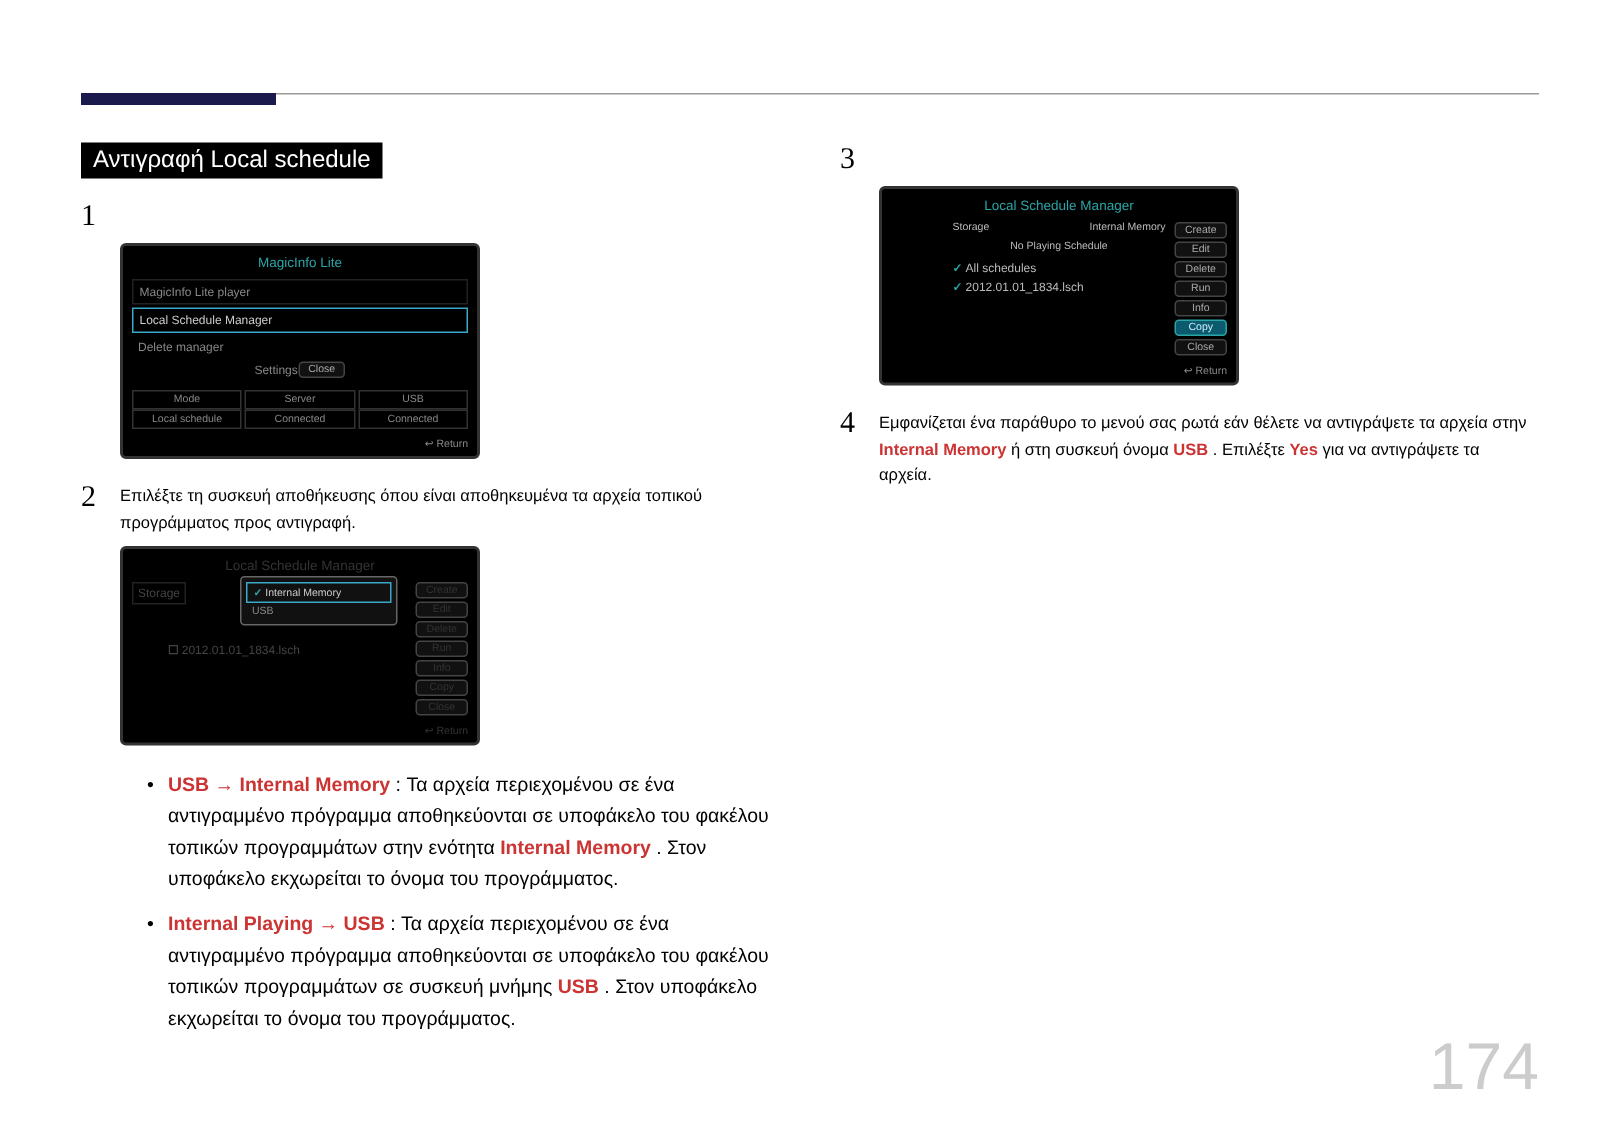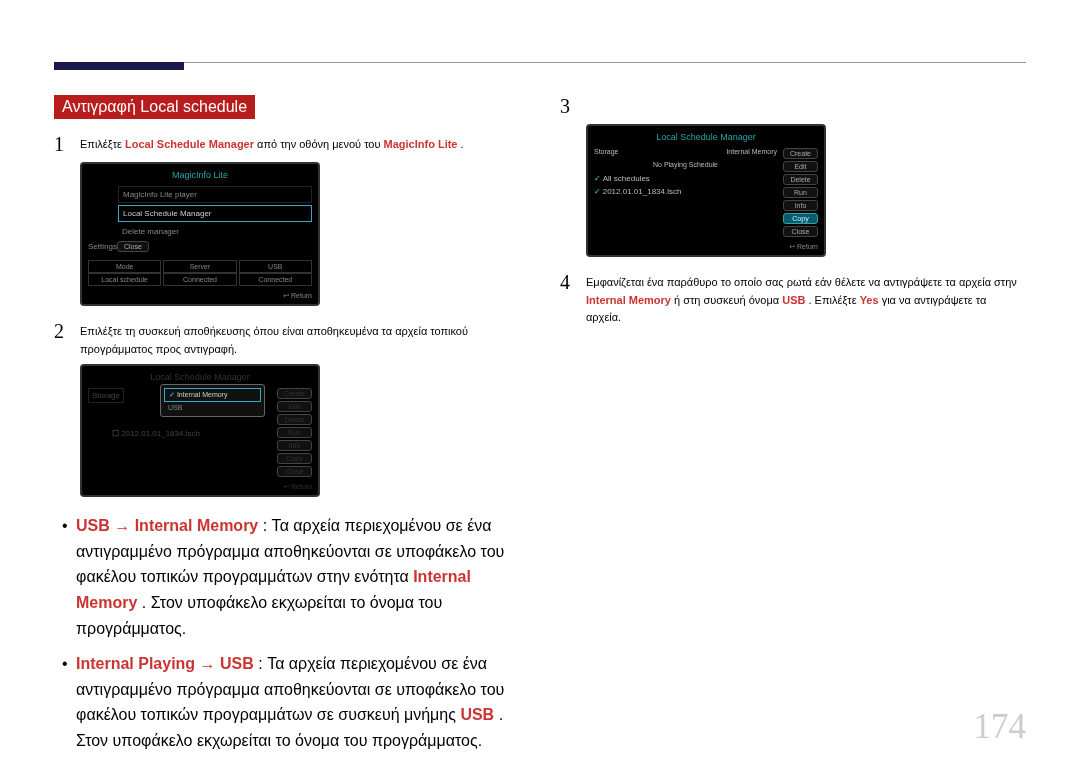--- a/index.html
+++ b/index.html
@@ -19,34 +19,34 @@
   }
   .hdrule-thick {
     position: absolute;
     top: 62px; left: 54px;
     width: 130px; height: 8px;
     background: #1a1a4d;
   }
   .col-left { position:absolute; left:54px; top:95px; width:460px; }
   .col-right { position:absolute; left:560px; top:95px; width:460px; }
   .section-title {
-    background:#b91c1c; color:#fff; font-size:16px; padding:3px 8px; display:inline-block;
+    background:#000000; color:#fff; font-size:16px; padding:3px 8px; display:inline-block;
   }
   .step { margin-top:14px; display:flex; }
   .step-num { font-size:20px; width:26px; flex-shrink:0; font-family:'Times New Roman', serif; }
   .step-text { font-size:11px; line-height:1.6; padding-top:3px; }
   .em-red { color:#cc3333; font-weight:bold; }
 
   
   .ui-box {
     width:240px; background:#000; border:2px solid #333; border-radius:4px; margin-top:6px;
     color:#bbb; font-size:8px; padding:4px 6px 4px 6px;
   }
   .ui-title-teal { color:#2aa5a5; font-size:9px; text-align:center; margin:2px 0 6px; }
-  .ui-menu-item { border:1px solid #222; padding:3px 4px; margin-bottom:2px; color:#888;margin-left:30px; }
+  .ui-menu-item { border:1px solid #222; padding:3px 4px; margin-bottom:2px; color:#888; }
   .ui-menu-item.selected { border:1px solid #3aa8c8; color:#ccc; }
   .ui-small-btn {
     display:inline-block; border:1px solid #444; border-radius:3px;
     padding:1px 6px; font-size:7px; color:#aaa; background:#111;
   }
   .ui-btn-row { display:flex; gap:2px; margin-top:8px;}
   .ui-btn-cell { border:1px solid #333; flex:1; text-align:center; padding:2px 0; font-size:7px; color:#888;}
   .ui-return { text-align:right; font-size:7px; color:#888; margin-top:6px; }
   .ui-return::before { content:"↩ "; }
 
@@ -62,56 +62,49 @@
   .popup {
     position:absolute; left:135px; top:25px; width:105px;
     border:1px solid #666; background:#111; border-radius:3px; padding:3px;
   }
   .popup-item { padding:2px 4px; font-size:7px; color:#888;}
   .popup-item.sel { border:1px solid #3aa8c8; color:#ccc; }
   .popup-item.sel .chk{ color:#2aa5a5;}
   .grey { color:#333; }
 
   .bullets { margin-top:16px; padding-left:22px;}
-  .bullets li { font-size:16px; line-height:1.6; margin-bottom:10px; list-style:none; position:relative;}
+  .bullets li { font-size:13px; line-height:1.6; margin-bottom:10px; list-style:none; position:relative;margin-left:36px;}
   .bullets li::before{ content:"•"; position:absolute; left:-14px; }
 
   .page-num{
-    position:absolute; right:54px; bottom:16px;
-    font-size:35px; color:#ccc; font-family:Liberation Serif, serif;
+    position:absolute; right:54px; bottom:26px;
+    font-size:44px; color:#ccc; font-family:Liberation Sans, sans-serif;
   }
 </style>
 </head>
 <body>
 
 <div class="hdrule"></div>
 <div class="hdrule-thick"></div>
 
 <div class="col-left">
   <div class="section-title">Αντιγραφή Local schedule</div>
 
   
   <div class="step">
     <div class="step-num">1</div>
-    <div class="step-text">
-      <span>Επιλέξτε </span>
-      <span class="em-red">Local Schedule Manager</span>
-      <span> από την οθόνη μενού του </span>
-      <span class="em-red">MagicInfo Lite</span>
-      <span>.</span>
-    </div>
   </div>
 
   <div style="margin-left:26px;">
     <div class="ui-box">
       <div class="ui-title-teal">MagicInfo Lite</div>
       <div class="ui-menu-item">MagicInfo Lite player</div>
       <div class="ui-menu-item selected">Local Schedule Manager</div>
       <div class="ui-menu-item" style="border:none;">Delete manager</div>
-      <div style="display:flex; justify-content:flex-start; align-items:center;">
+      <div style="display:flex; justify-content:center; align-items:center;">
         <div style="border:none; color:#888;">Settings</div>
         <span class="ui-small-btn">Close</span>
       </div>
       <div class="ui-btn-row">
         <div class="ui-btn-cell">Mode</div>
         <div class="ui-btn-cell">Server</div>
         <div class="ui-btn-cell">USB</div>
       </div>
       <div class="ui-btn-row" style="margin-top:0;">
         <div class="ui-btn-cell">Local schedule</div>
@@ -176,21 +169,21 @@
 <div class="col-right">
 
   <div class="step" style="margin-top:0;">
     <div class="step-num">3</div>
   </div>
 
   <div style="margin-left:26px;">
     <div class="ui-sched">
       <div class="ui-title-teal">Local Schedule Manager</div>
       <div class="row">
-        <div style="flex:1;">
+        <div style="flex:1;margin-left:41px;">
           <div style="display:flex; justify-content:space-between; font-size:7px;">
             <span>Storage</span>
             <span>Internal Memory</span>
           </div>
           <div style="text-align:center; font-size:7px; margin:6px 0;">No Playing Schedule</div>
           <div><span class="chk">✓</span><span>All schedules</span></div>
           <div style="margin-top:4px;"><span class="chk">✓</span><span>2012.01.01_1834.lsch</span></div>
         </div>
         <div class="side-btns">
           <span class="ui-small-btn">Create</span>
@@ -202,21 +195,21 @@
           <span class="ui-small-btn">Close</span>
         </div>
       </div>
       <div class="ui-return">Return</div>
     </div>
   </div>
 
   <div class="step">
     <div class="step-num">4</div>
     <div class="step-text">
-      <span>Εμφανίζεται ένα παράθυρο το οποίο σας ρωτά εάν θέλετε να αντιγράψετε τα αρχεία στην </span>
+      <span>Εμφανίζεται ένα παράθυρο το μενού σας ρωτά εάν θέλετε να αντιγράψετε τα αρχεία στην </span>
       <span class="em-red">Internal Memory</span>
       <span> ή στη συσκευή όνομα </span>
       <span class="em-red">USB</span>
       <span>. Επιλέξτε </span>
       <span class="em-red">Yes</span>
       <span> για να αντιγράψετε τα αρχεία.</span>
     </div>
   </div>
 </div>
 

